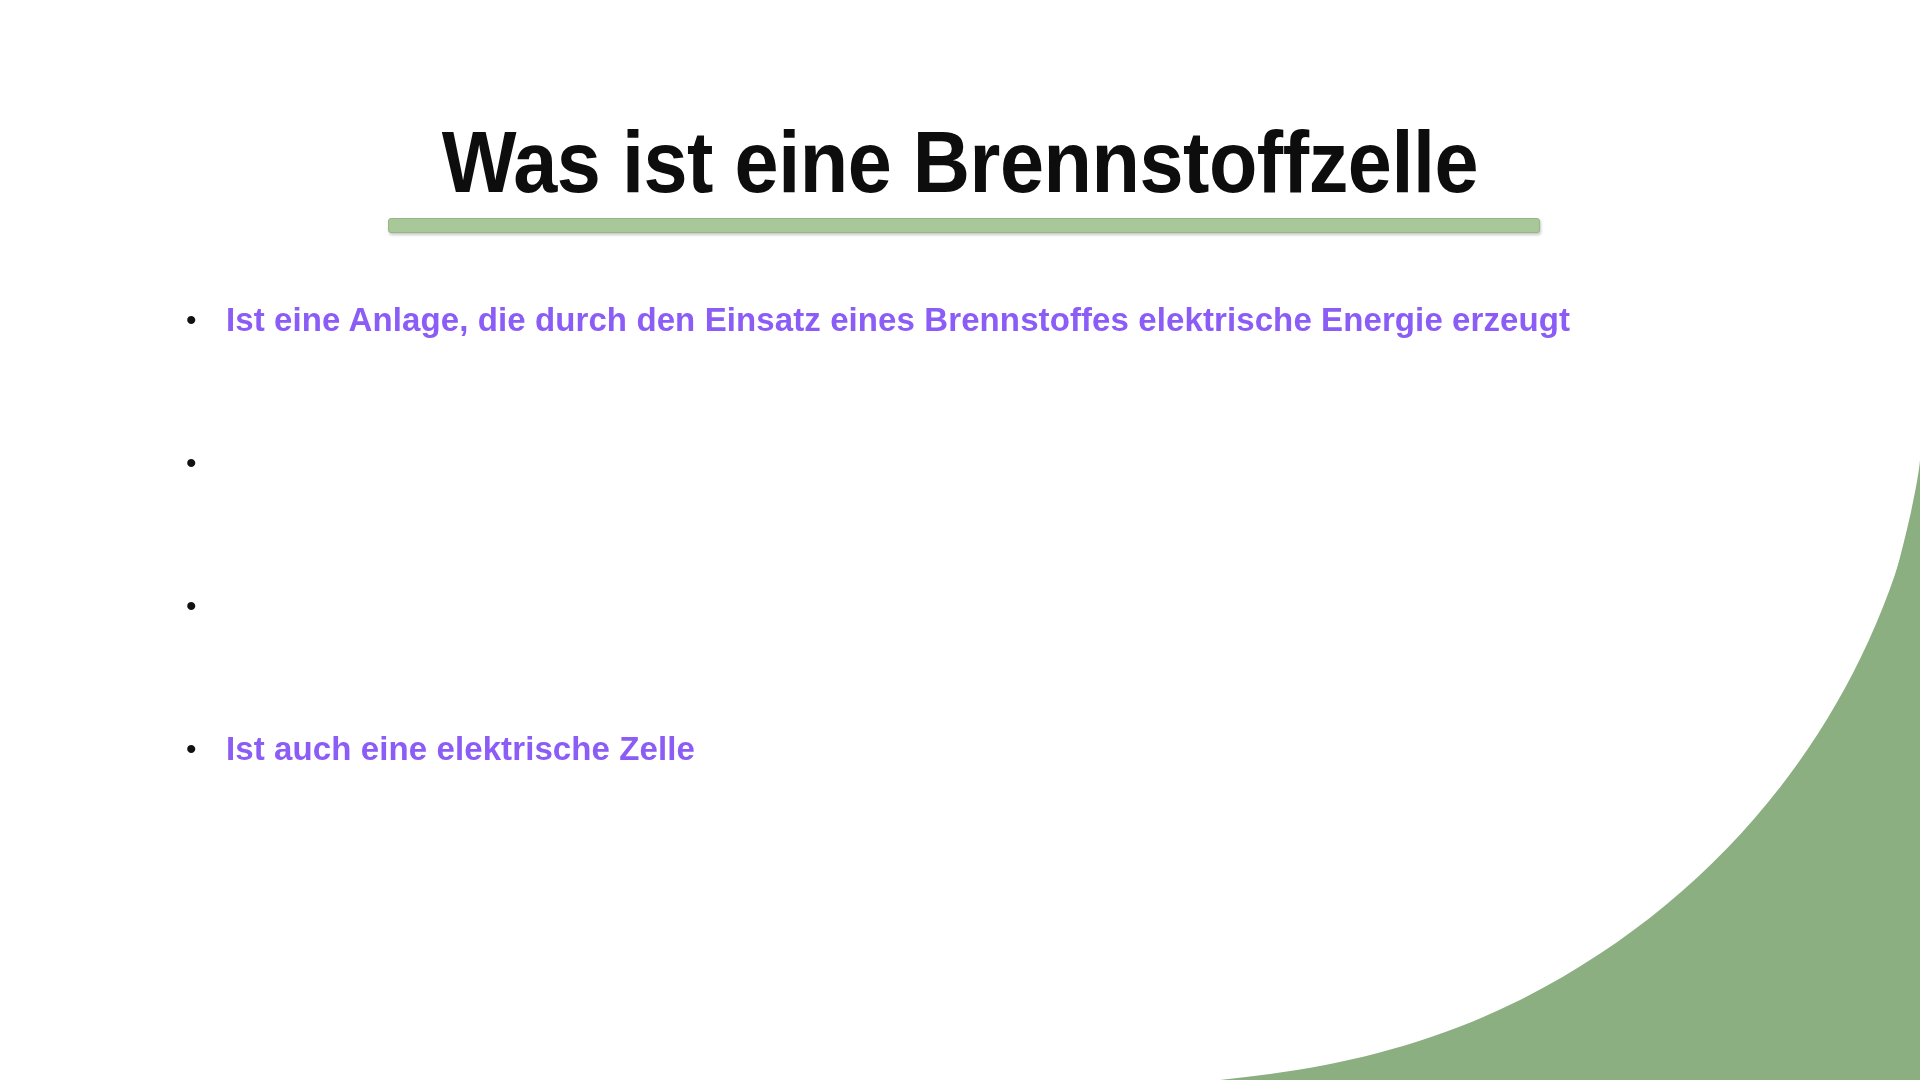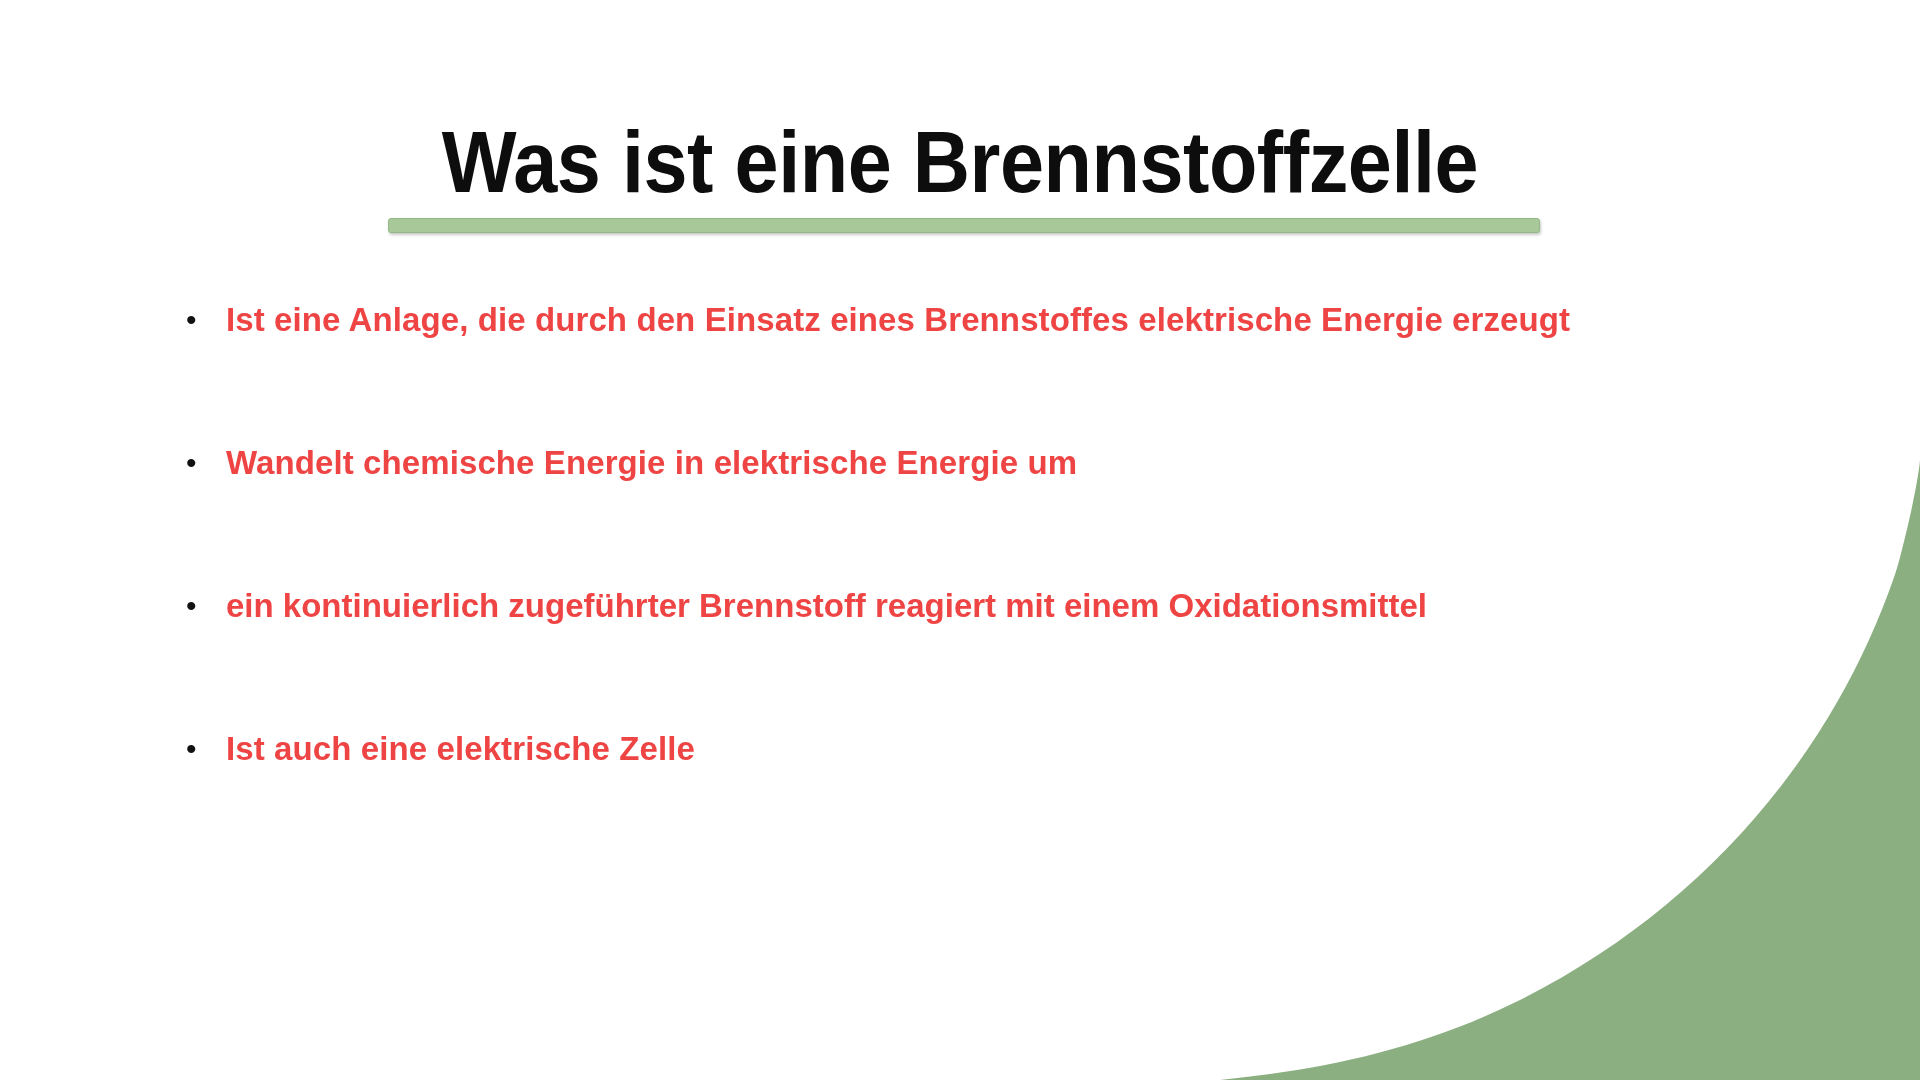--- a/index.html
+++ b/index.html
@@ -98,21 +98,21 @@
     color: #111111;
     text-align: left;
     user-select: none;
   }
   .bullet-text {
     flex: 1 1 auto;
     font-family: "Liberation Sans", "DejaVu Sans", sans-serif;
     font-weight: 700;
     font-size: 33px;
     line-height: 40px;
-    color: #ef4444;
+    color: #8b5cf6;
     letter-spacing: 0.1px;
     white-space: nowrap;
   }
   .bullet-text.is-regular {
     font-weight: 600;
     letter-spacing: 0px;
   }
 </style>
 </head>
 <body>
@@ -133,26 +133,24 @@
 
   <ul class="bullet-list">
 
     <li class="bullet-item">
       <span class="bullet-marker">•</span>
       <span class="bullet-text">Ist eine Anlage, die durch den Einsatz eines Brennstoffes elektrische Energie erzeugt</span>
     </li>
 
     <li class="bullet-item">
       <span class="bullet-marker">•</span>
-      <span class="bullet-text">Wandelt chemische Energie in elektrische Energie um</span>
     </li>
 
     <li class="bullet-item">
       <span class="bullet-marker">•</span>
-      <span class="bullet-text is-regular">ein kontinuierlich zugeführter Brennstoff reagiert mit einem Oxidationsmittel</span>
     </li>
 
     <li class="bullet-item">
       <span class="bullet-marker">•</span>
       <span class="bullet-text">Ist auch eine elektrische Zelle</span>
     </li>
 
   </ul>
 
 </div>

